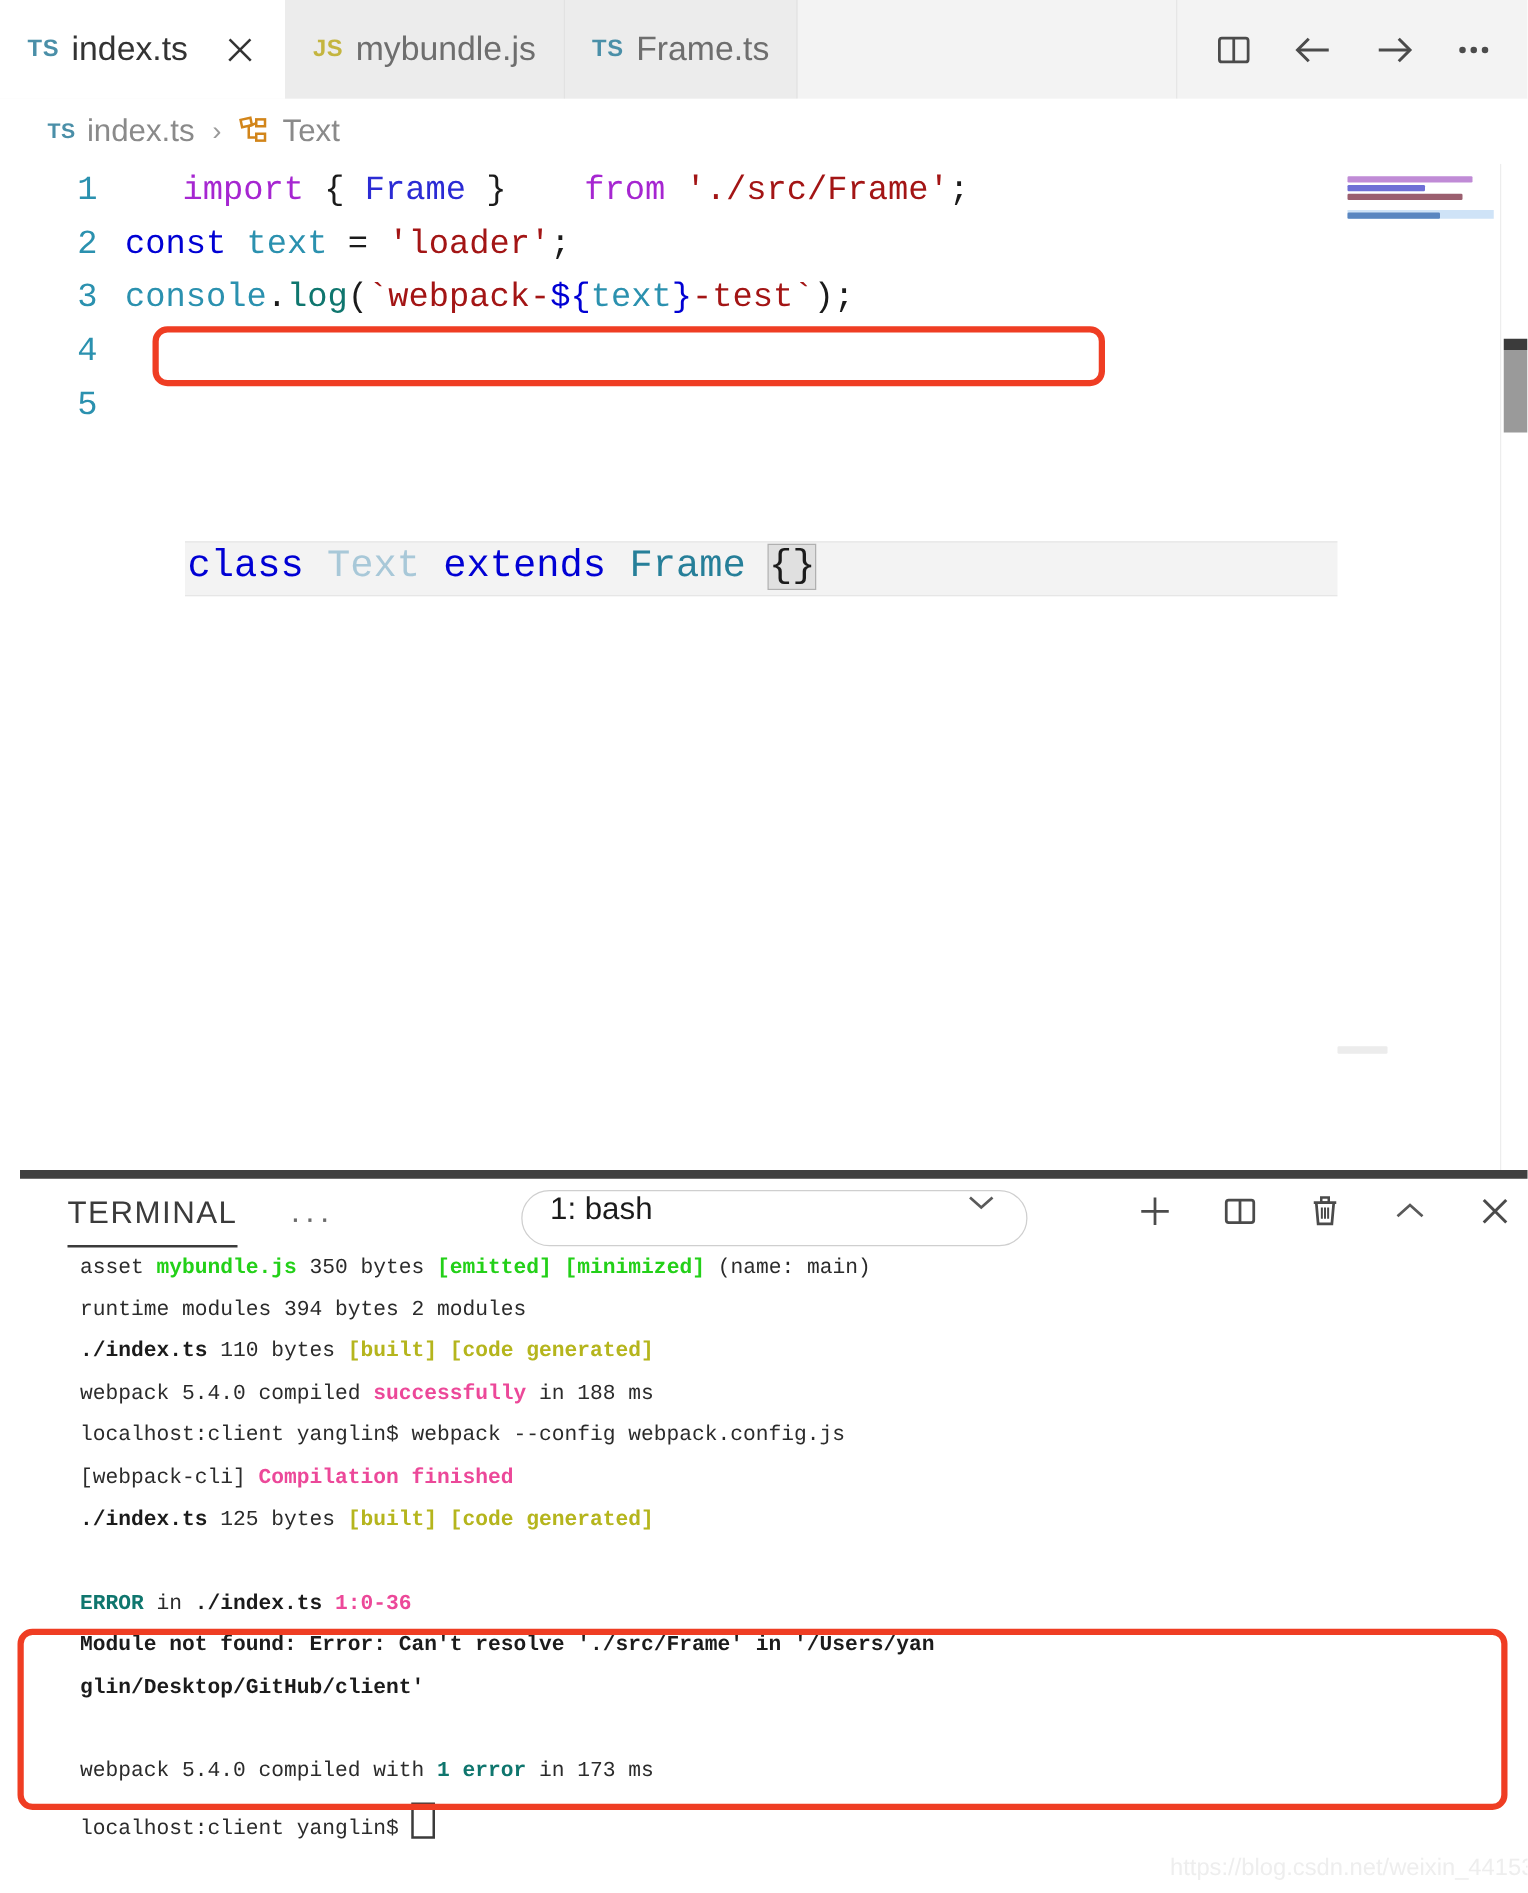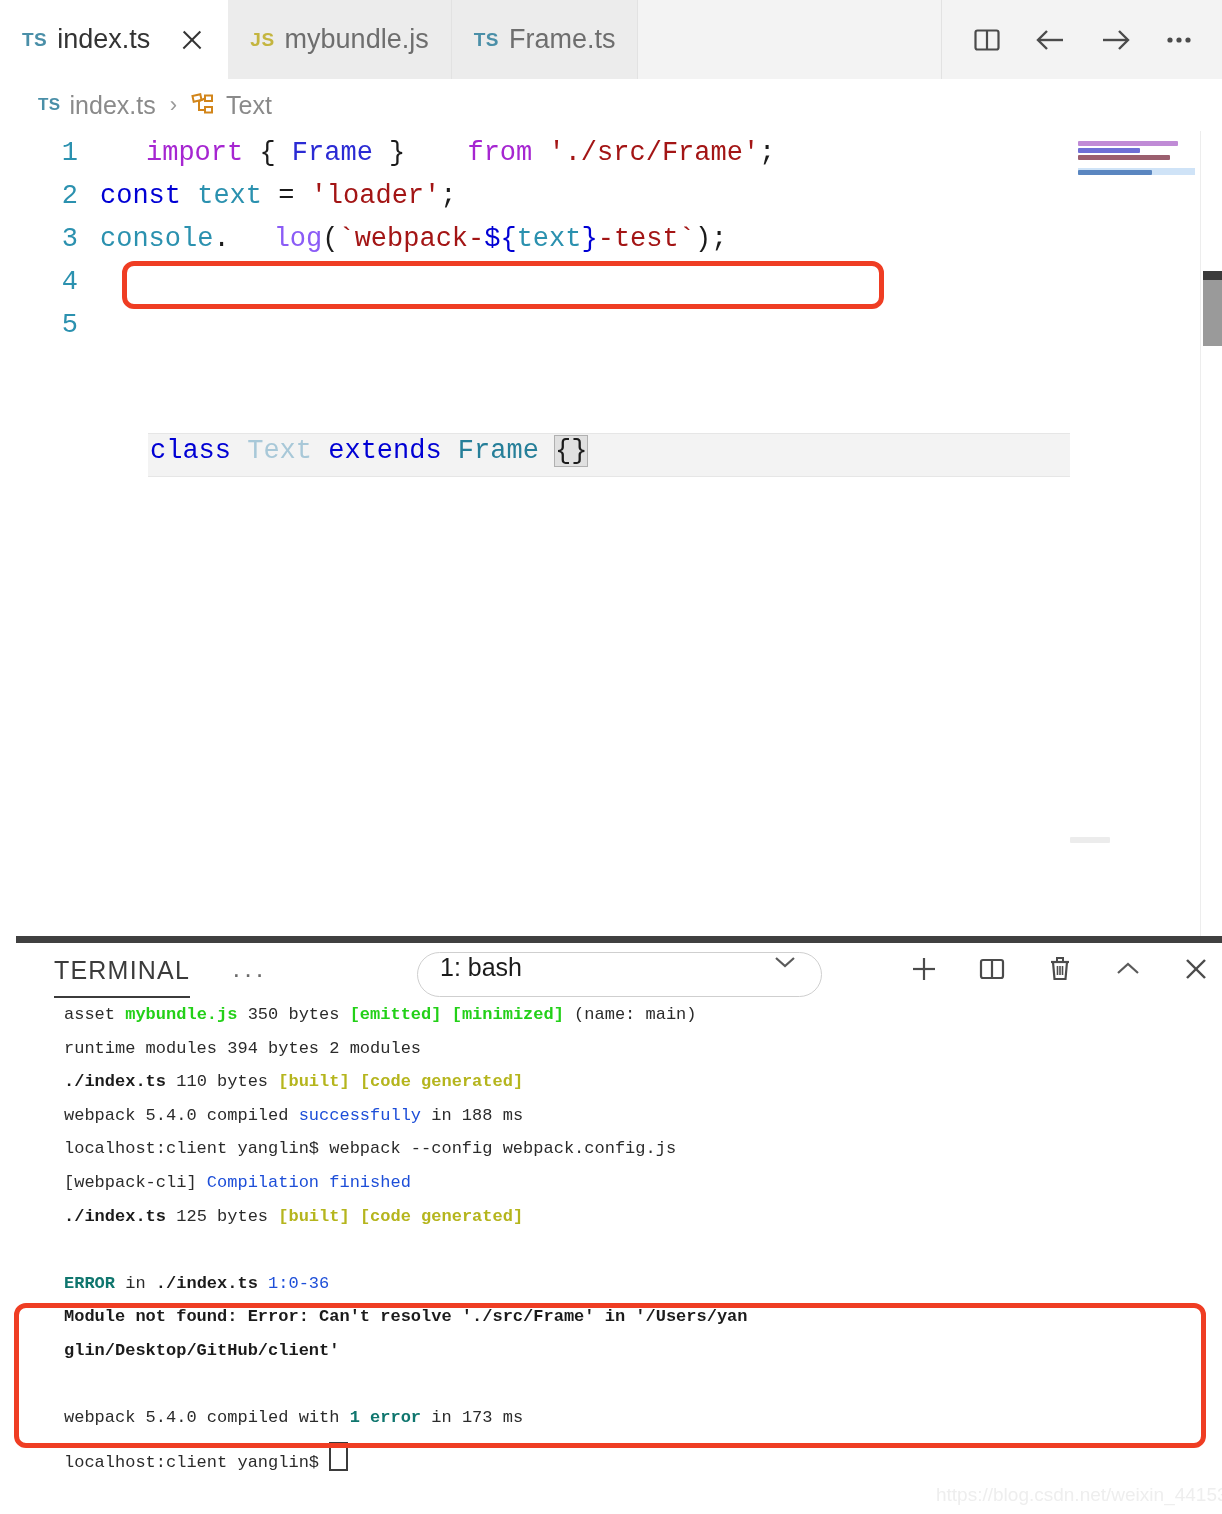--- a/index.html
+++ b/index.html
@@ -38,30 +38,30 @@
   .bc-classicon{width:26px;height:26px;display:inline-block;}
 
   
   .editor{position:absolute;left:0;top:131px;width:1222px;height:805px;background:#fff;overflow:hidden;}
   .code{position:absolute;left:0;top:0;width:1080px;}
   .cline{height:43px;display:flex;align-items:center;position:relative;}
   .gutter{width:100px;text-align:right;padding-right:22px;box-sizing:border-box;
     font-family:"Liberation Mono", monospace;font-size:27px;color:#2b91af;}
   .ctext{font-family:"Liberation Mono", monospace;font-size:27px;white-space:pre;letter-spacing:0px;}
   .cur-line-5{position:absolute;left:148px;top:302px;width:928px;height:44px;background:#f3f3f3;border-top:1px solid #e6e6e6;border-bottom:1px solid #e6e6e6;box-sizing:border-box;}
-  .line5text{position:absolute;left:150px;top:305px;font-family:"Liberation Mono", monospace;font-size:27px;white-space:pre;}
+  .line5text{position:absolute;left:150px;top:305px;font-family:"Liberation Mono", monospace;font-size:31px;white-space:pre;}
   .brmatch{background:#e0e0e0;outline:1px solid #b0b0b0;}
 
   
   .t-kw{color:#a626d1;margin-left:46px;}
   .t-blue{color:#0000d4;}
   .t-class{color:#2b2bd4;}
   .t-type{color:#267f99;}
   .t-str{color:#a31515;}
-  .t-fn{color:#8b5cf6;margin-left:44px;}
+  .t-fn{color:#0f766e;}
   .t-plain{color:#1b1b1b;}
   .t-prop{color:#2b91af;}
   .t-lightblue{color:#a8c8d8;}
   .t-tpl{color:#a31515;}
   .t-tplexpr{color:#0000d4;}
 
   
   .redbox1{position:absolute;left:122px;top:130px;width:762px;height:48px;border:5px solid #ef3d23;border-radius:12px;box-sizing:border-box;pointer-events:none;}
 
   
@@ -85,21 +85,21 @@
   .pn-actions{position:absolute;right:24px;top:8px;display:flex;align-items:center;gap:32px;}
   .pa{width:36px;height:36px;display:flex;align-items:center;justify-content:center;cursor:pointer;}
 
   
   .term{position:absolute;left:0;top:62px;width:1222px;height:516px;overflow:hidden;}
   .tline{position:relative;height:33.6px;padding-left:48px;box-sizing:border-box;
     font-family:"Liberation Mono", monospace;font-size:17px;color:#2b2b2b;white-space:pre;}
   .g{color:#23d018;font-weight:bold;}
   .y{color:#b5b51d;font-weight:bold;}
   .r{color:#0f766e;font-weight:bold;}
-  .gr{color:#1d4ed8;font-weight:normal;}
+  .gr{color:#ec4899;font-weight:bold;}
   .b{font-weight:bold;color:#1b1b1b;}
   .redbox2{position:absolute;left:14px;top:1303px;width:1192px;height:145px;border:5px solid #ef3d23;border-radius:12px;box-sizing:border-box;pointer-events:none;}
 
   .cursor-block{display:inline-block;width:15px;height:25px;border:2px solid #3b3b3b;vertical-align:-4px;}
 
   .watermark{position:absolute;left:936px;top:1484px;font-size:19px;color:#eeeeee;font-family:"Liberation Sans",sans-serif;}
 </style>
 </head>
 <body>
 

